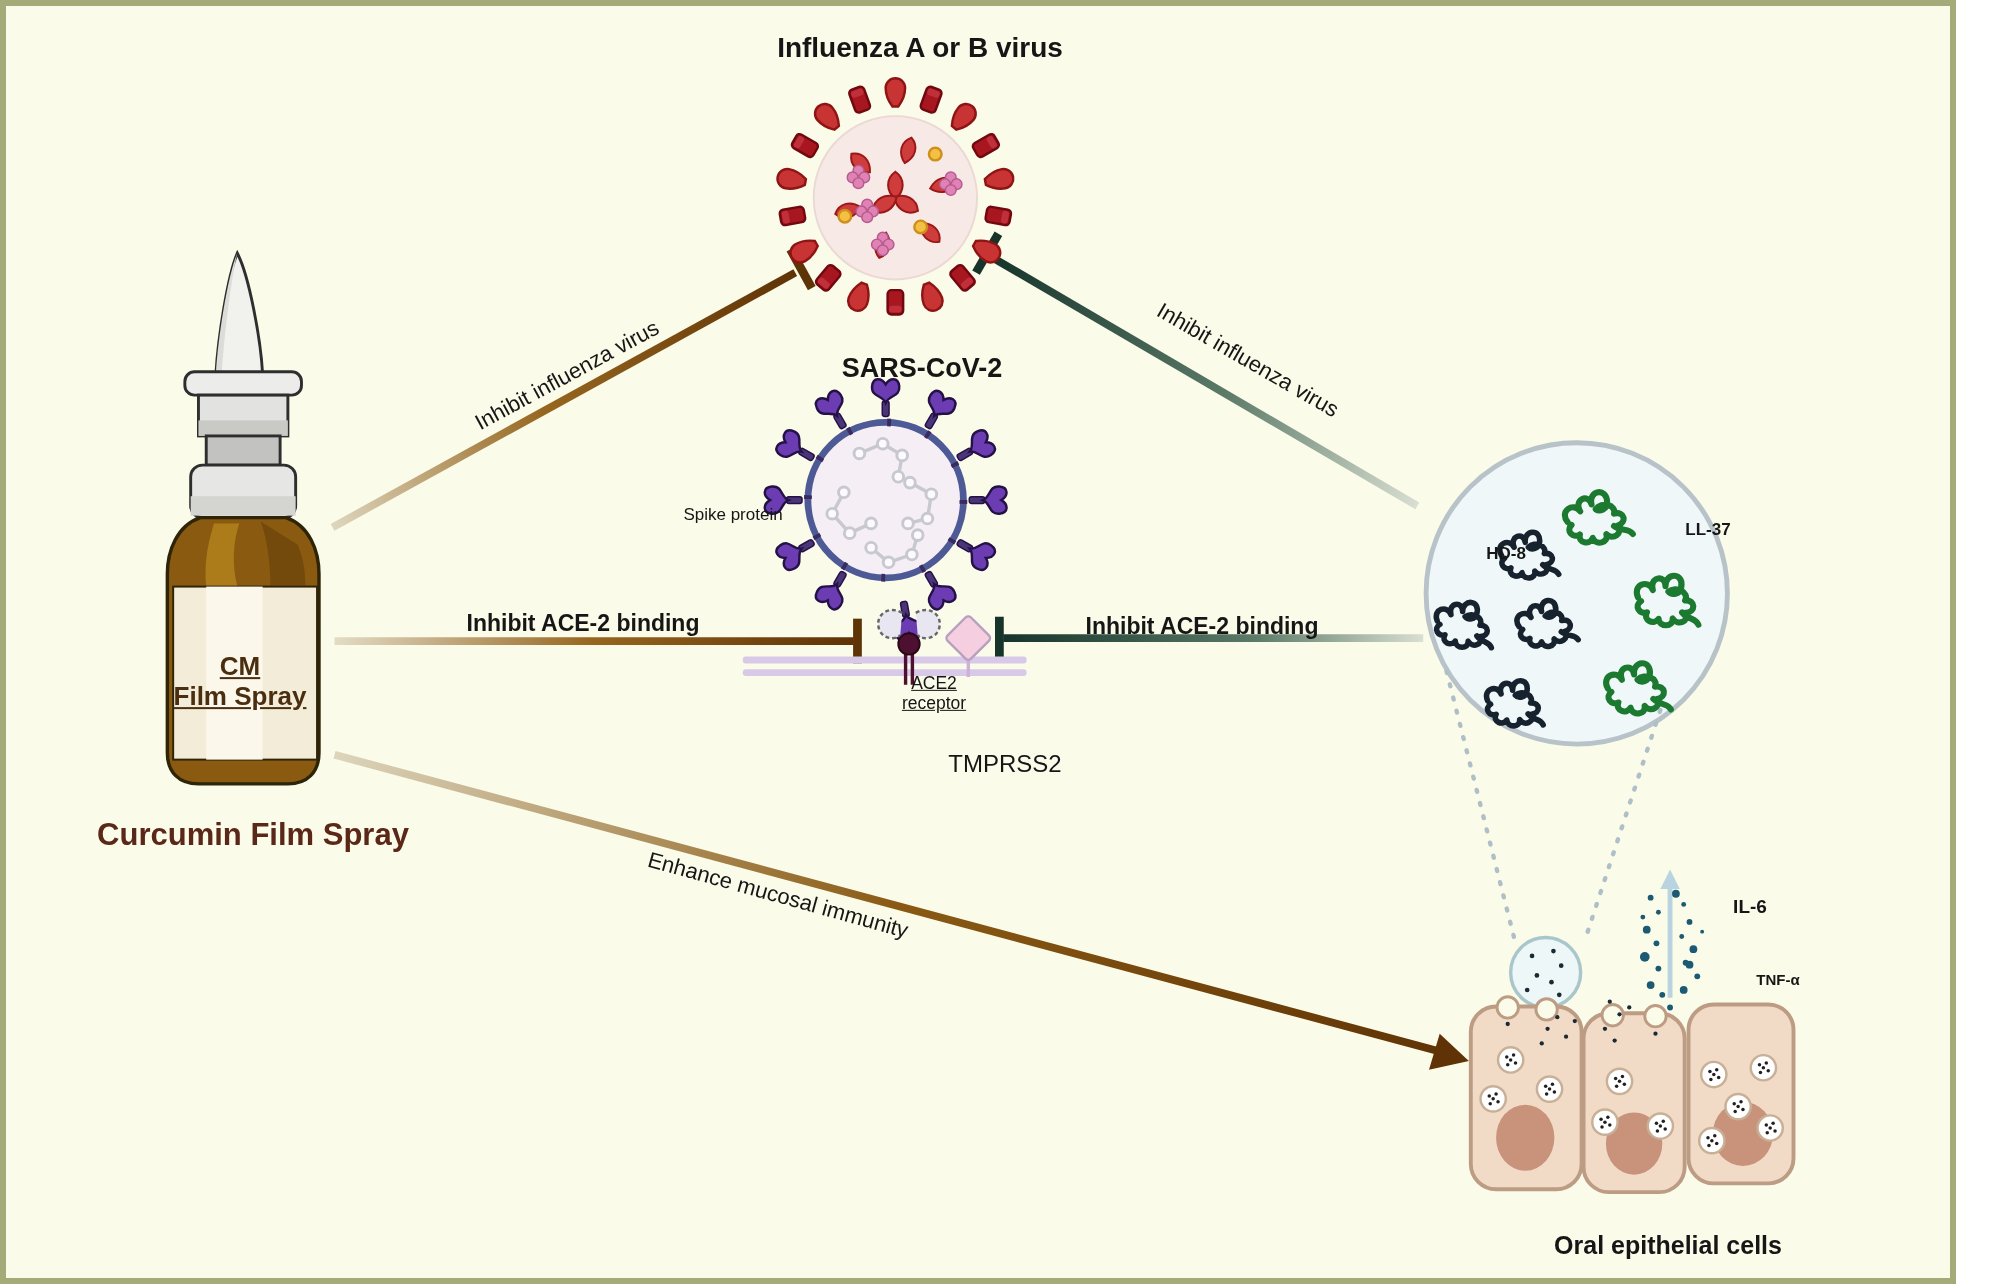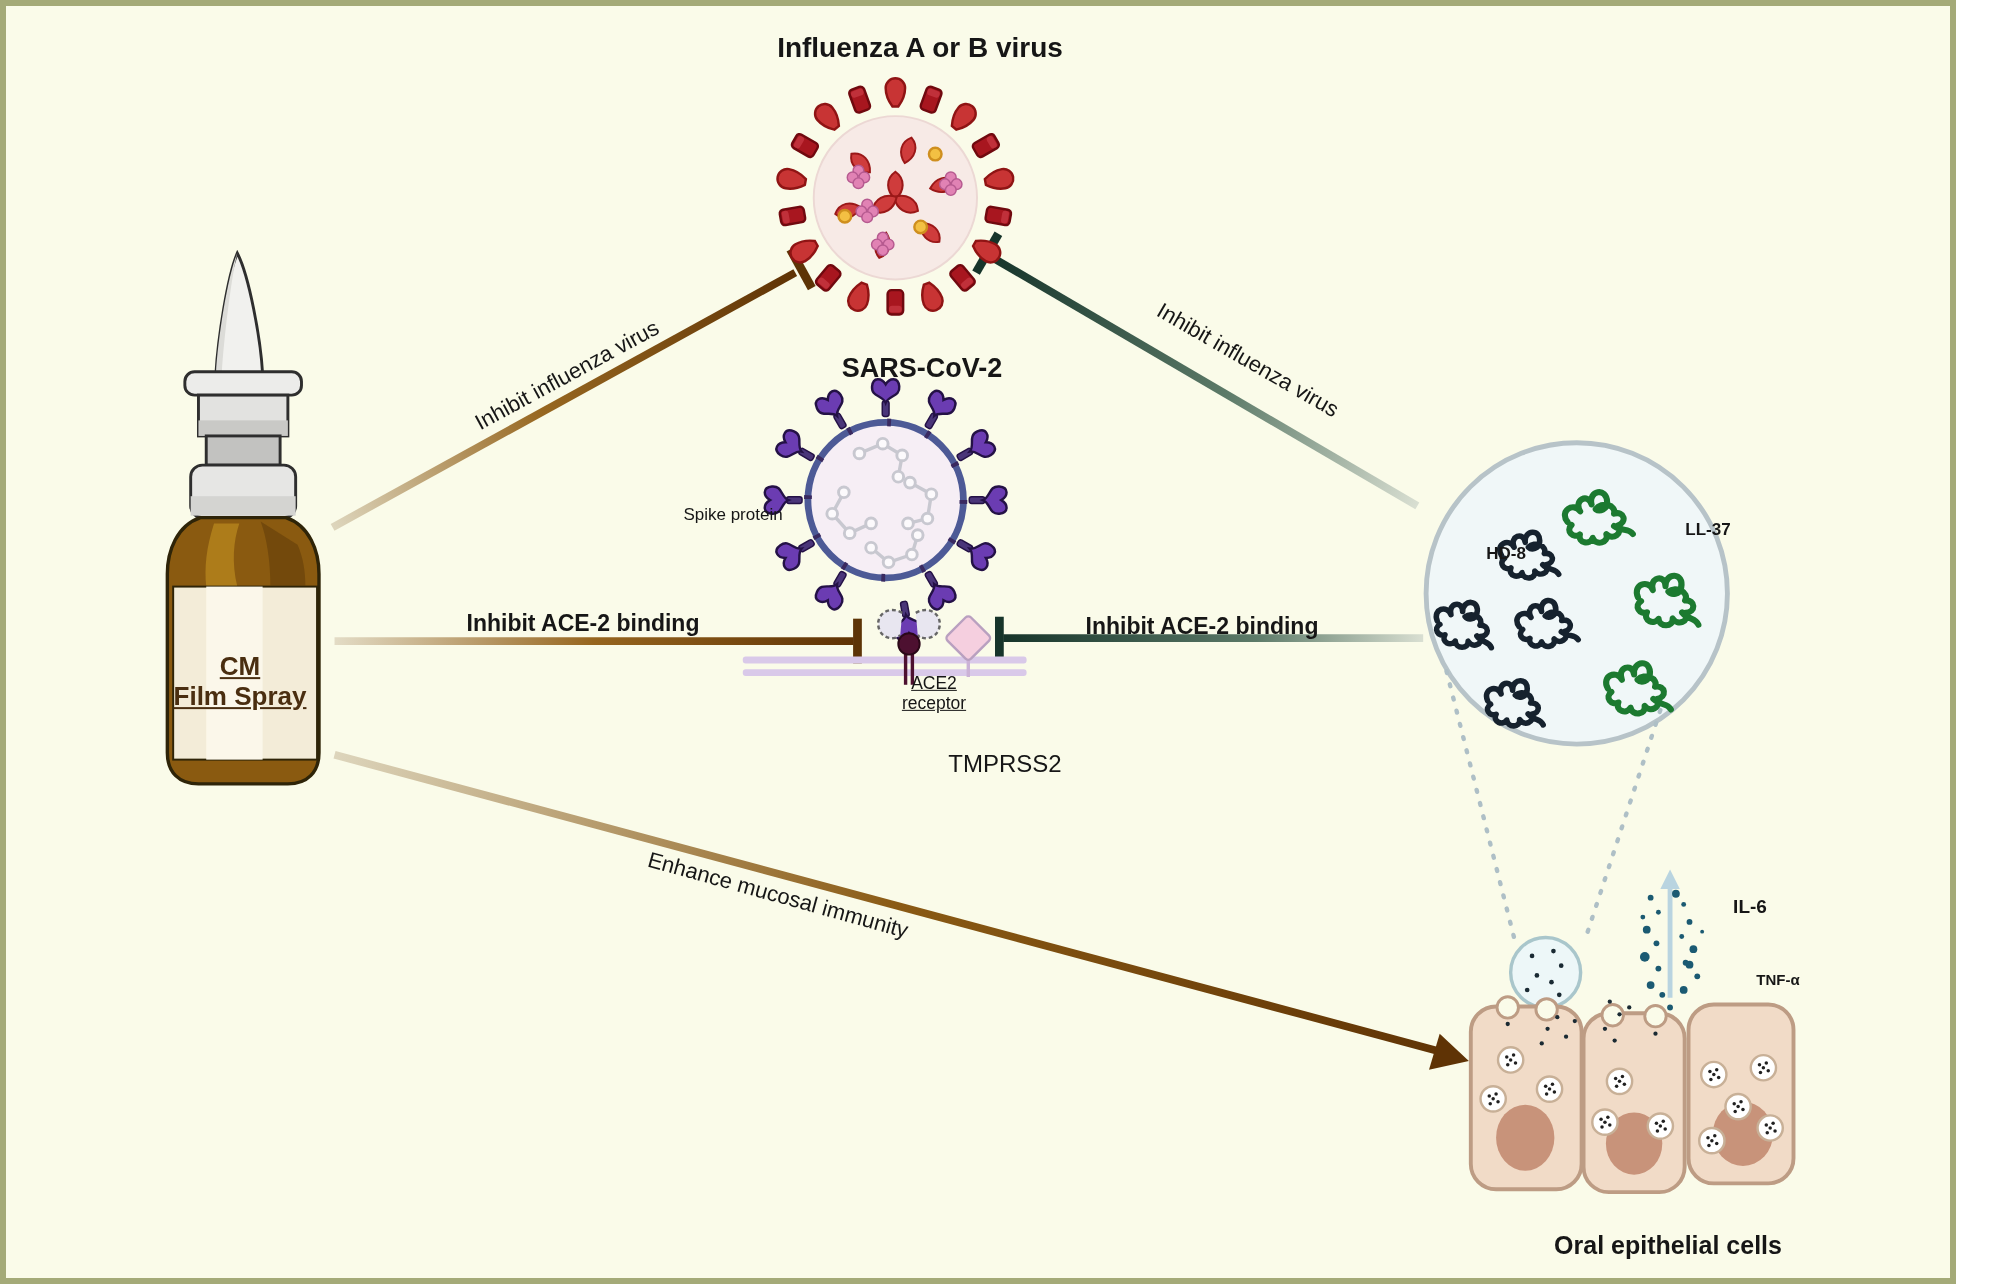--- a/index.html
+++ b/index.html
@@ -340,20 +340,21 @@
 
 <div class="lbl b600" style="left:1196px;top:620px;font-size:23px;">Inhibit ACE-2 binding</div>
 
 <div class="lbl b500" style="left:772px;top:889px;font-size:22px;transform:translate(-50%,-50%) rotate(15.5deg);">Enhance mucosal immunity</div>
 
 <div class="lbl b700" style="left:234px;top:676px;font-size:26px;color:#4a2e10;">
   <span class="ln">CM</span>
   <span class="ln">Film Spray</span>
 </div>
 
+<div class="lbl b700" style="left:247px;top:829px;font-size:31px;color:#5a2718;">Curcumin Film Spray</div>
 
 <div class="lbl b600" style="left:1500px;top:548px;font-size:17px;">HD-8</div>
 
 <div class="lbl b600" style="left:1702px;top:524px;font-size:17px;">LL-37</div>
 
 <div class="lbl b600" style="left:1744px;top:901px;font-size:19px;">IL-6</div>
 
 <div class="lbl b600" style="left:1772px;top:974px;font-size:15px;">TNF-α</div>
 
 <div class="lbl b700" style="left:1662px;top:1239px;font-size:25px;">Oral epithelial cells</div>

